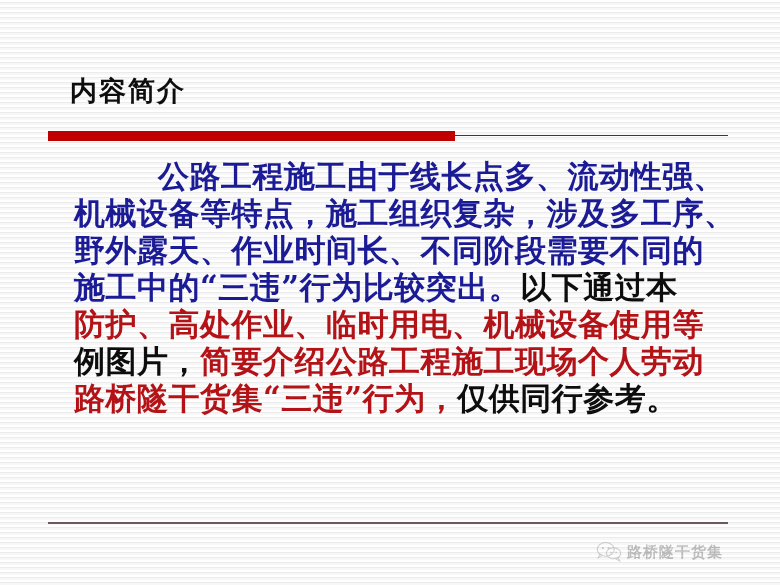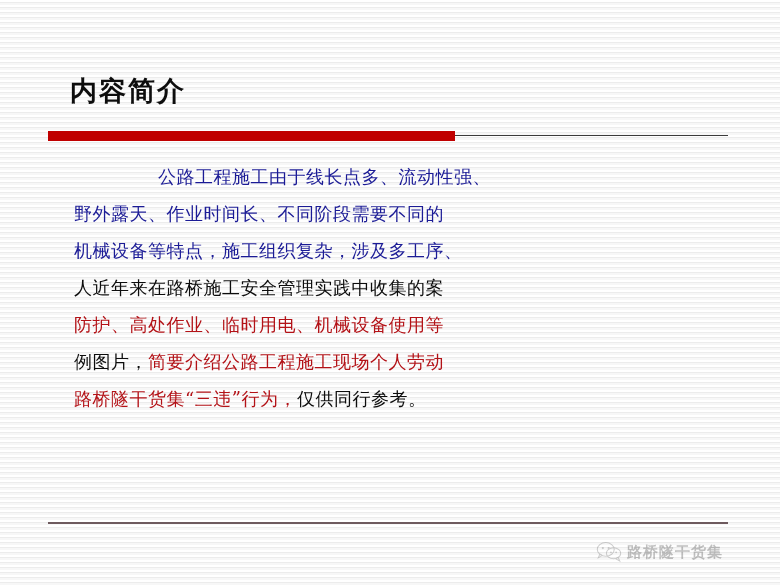--- a/index.html
+++ b/index.html
@@ -76,22 +76,22 @@
 
   
   #body-text {
     position: absolute;
     left: 74px;
     top: 158px;
     width: 640px;
   }
   .text-line {
     font-family: "DejaVu Serif", "Liberation Serif", serif;
-    font-weight: normal;
-    font-size: 18px;
+    font-weight: bold;
+    font-size: 31px;
     line-height: 37px;
     height: 37px;
     letter-spacing: 0.5px;
     white-space: nowrap;
   }
   .seg { display: inline; }
   .c-blue  { color: #1b1b96; }
   .c-black { color: #0d0d0d; }
   .c-red   { color: #b31217; }
   .indent  { display: inline-block; width: 84px; }
@@ -139,23 +139,23 @@
     <div id="slide-title">内容简介</div>
   </div>
 
   <div id="title-rule">
     <div id="title-rule-bar" style="background: rgb(192, 0, 0);"></div>
     <div id="title-rule-line" style="background: rgb(59, 59, 59);"></div>
   </div>
 
   <div id="body-text">
       <div class="text-line"><span class="indent"></span><span class="seg c-blue" style="color: rgb(27, 27, 150);">公路工程施工由于线长点多、流动性强、</span></div>
+      <div class="text-line"><span class="seg c-blue" style="color: rgb(27, 27, 150);">机械设备等特点，施工组织复杂，涉及多工序、</span></div>
       <div class="text-line"><span class="seg c-blue" style="color: rgb(27, 27, 150);">野外露天、作业时间长、不同阶段需要不同的</span></div>
-      <div class="text-line"><span class="seg c-blue" style="color: rgb(27, 27, 150);">机械设备等特点，施工组织复杂，涉及多工序、</span></div>
-      <div class="text-line"><span class="seg c-black" style="color: rgb(13, 13, 13);">人近年来在路桥施工安全管理实践中收集的案</span></div>
+      <div class="text-line"><span class="seg c-blue" style="color: rgb(27, 27, 150);">施工中的“三违”行为比较突出。</span><span class="seg c-black" style="color: rgb(13, 13, 13);">以下通过本</span></div>
       <div class="text-line"><span class="seg c-red" style="color: rgb(179, 18, 23);">防护、高处作业、临时用电、机械设备使用等</span></div>
       <div class="text-line"><span class="seg c-black" style="color: rgb(13, 13, 13);">例图片，</span><span class="seg c-red" style="color: rgb(179, 18, 23);">简要介绍公路工程施工现场个人劳动</span></div>
       <div class="text-line"><span class="seg c-red" style="color: rgb(179, 18, 23);">路桥隧干货集“三违”行为，</span><span class="seg c-black" style="color: rgb(13, 13, 13); margin-top: 27px;">仅供同行参考。</span></div>
     </div>
 
   <div id="bottom-rule" style="background: rgb(110, 90, 94);"></div>
 
   <div id="watermark">
     <svg id="wechat-icon" viewBox="0 0 40 32">
       <ellipse cx="15" cy="12" rx="13" ry="10.5" fill="none" stroke="#8c8c8c" stroke-width="1.6"></ellipse>

